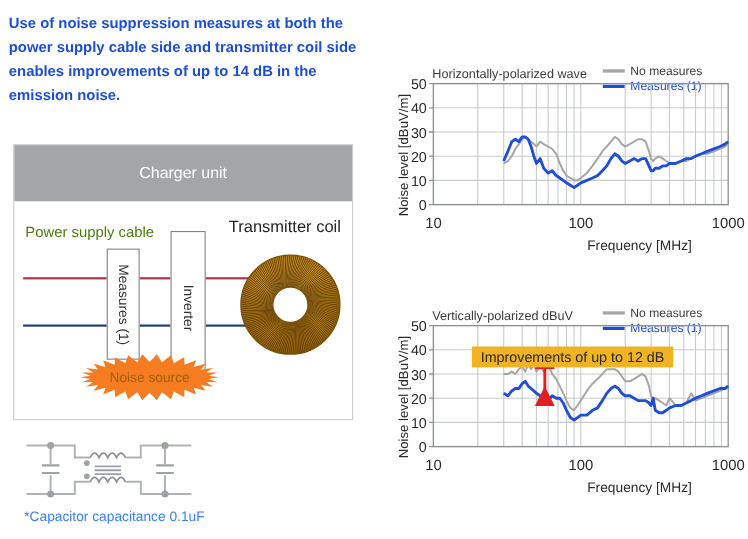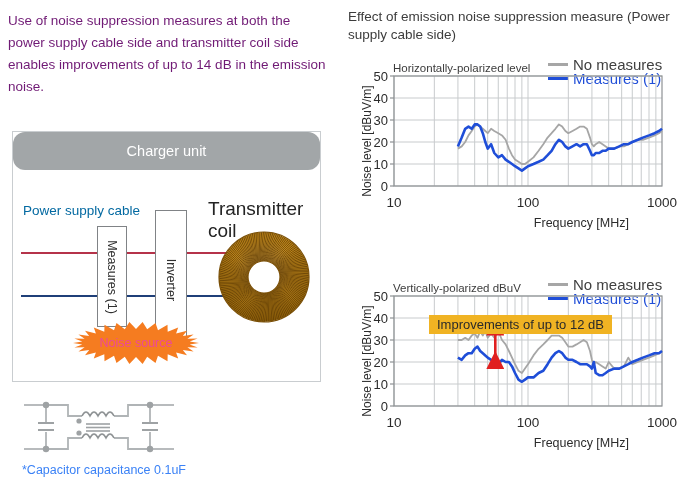--- a/index.html
+++ b/index.html
@@ -7,88 +7,88 @@
     width:680px;height:490px;position:relative;overflow:hidden;
     background:#ffffff;
     font-family:"Liberation Sans","DejaVu Sans",sans-serif;
     color:#3c3c3c;
   }
   
   #left-col{position:absolute;left:0;top:0;width:340px;height:490px;}
 
   #intro-text{
     position:absolute;left:8px;top:10px;width:320px;
-    font-size:13.5px;line-height:22px;color:#701a75;
+    font-size:13.5px;line-height:22px;color:#1d4ed8;font-weight:bold;
   }
 
   
   #charger-panel{
     position:absolute;left:12px;top:131px;width:309px;height:251px;
     border:1px solid #c9cdd0;background:#fff;box-sizing:border-box;
   }
   #charger-header{
-    position:absolute;left:0;top:0;width:100%;height:38px;
+    position:absolute;left:0;top:0;width:100%;height:51px;
     background:#a2a6a8;color:#ffffff;
-    font-size:14.5px;display:flex;align-items:center;justify-content:center;border-radius:12px;
+    font-size:14.5px;display:flex;align-items:center;justify-content:center;
   }
   #charger-body{position:absolute;left:0;top:38px;width:100%;height:213px;}
 
   .wire{position:absolute;height:2px;}
   .wire.red{background:#b5334a;}
   .wire.blue{background:#1f3f78;}
 
   .blkbox{
     position:absolute;border:1px solid #808386;background:#ffffff;
     box-sizing:border-box;
   }
   .vtext{
     position:absolute;left:50%;top:50%;
     transform:translate(-50%,-50%) rotate(90deg);
     white-space:nowrap;font-size:12.5px;color:#303030;
   }
 
   #label-psc{
     position:absolute;left:10px;top:32px;width:120px;
-    font-size:13.5px;line-height:18px;color:#0369a1;
+    font-size:13.5px;line-height:18px;color:#4d7c0f;
   }
   #label-tc{
     position:absolute;left:195px;top:28px;width:118px;
-    font-size:19px;color:#242424;text-align:left;
+    font-size:15px;color:#242424;text-align:left;
   }
 
   #coil{position:absolute;left:205px;top:61px;width:92px;height:92px;}
 
   #noise-burst{
     position:absolute;left:58px;top:151px;width:130px;height:44px;
   }
   #noise-burst-label{
     position:absolute;left:0;top:0;width:130px;height:44px;
     display:flex;align-items:center;justify-content:center;
-    color:#ec4899;font-size:12.5px;z-index:2;
+    color:#a16207;font-size:12.5px;z-index:2;
   }
 
   
   #schematic{position:absolute;left:22px;top:396px;width:155px;height:62px;}
   #cap-note{
     position:absolute;left:22px;top:463px;font-size:12.5px;color:#3b82f6;
   }
 
   
   #right-col{position:absolute;left:345px;top:0;width:335px;height:490px;}
 
   #chart-title{
     position:absolute;left:3px;top:8px;width:330px;
     font-size:13.5px;line-height:18px;color:#3c3c3c;
   }
 
   .chart-block{position:absolute;left:0;width:335px;}
   #chart1{top:58px;height:200px;}
   #chart2{top:278px;height:212px;}
 
-  .legend{position:absolute;right:12px;top:0;width:120px;font-size:15px;}
+  .legend{position:absolute;right:12px;top:0;width:120px;font-size:11px;}
   .legend-row{display:flex;align-items:center;height:13px;margin-bottom:1px;}
   .legend-swatch{width:20px;height:3px;margin-right:5px;flex:0 0 20px;}
   .legend-swatch.gray{background:#a6a6a6;}
   .legend-swatch.blue{background:#1f4ed8;height:3px;}
   .legend-label.gray{color:#404040;}
   .legend-label.blue{color:#1f4ed8;}
 
   .subtitle{position:absolute;left:48px;top:4px;font-size:11.5px;color:#3c3c3c;}
 
   .ylabel{
@@ -372,34 +372,33 @@
         <circle cx="57" cy="25" r="2.6"></circle>
           <circle cx="57" cy="37" r="2.6"></circle>
       </g>
     </svg>
   </div>
   <div id="cap-note">*Capacitor capacitance 0.1uF</div>
 </div>
 
 <div id="right-col">
 
-  <div id="chart-title">Effect of emission noise suppression measure (Power supply cable side)</div>
 
   <div class="chart-block" id="chart1">
     <div class="legend">
       <div class="legend-row">
         <span class="legend-swatch gray"></span>
         <span class="legend-label gray">No measures</span>
       </div>
       <div class="legend-row">
         <span class="legend-swatch blue"></span>
         <span class="legend-label blue">Measures (1)</span>
       </div>
     </div>
-    <div class="subtitle">Horizontally-polarized level</div>
+    <div class="subtitle">Horizontally-polarized wave</div>
     <div class="ylabel" style="top:76px;">Noise level [dBuV/m]</div>
     <svg class="plot-svg" id="plot1" width="335" height="175">
         <line x1="49" y1="128" x2="317" y2="128" stroke="#c8cbcd" stroke-width="1"></line>
         <line x1="49" y1="106" x2="317" y2="106" stroke="#c8cbcd" stroke-width="1"></line>
         <line x1="49" y1="84" x2="317" y2="84" stroke="#c8cbcd" stroke-width="1"></line>
         <line x1="49" y1="62" x2="317" y2="62" stroke="#c8cbcd" stroke-width="1"></line>
         <line x1="49" y1="40" x2="317" y2="40" stroke="#c8cbcd" stroke-width="1"></line>
         <line x1="49" y1="18" x2="317" y2="18" stroke="#c8cbcd" stroke-width="1"></line>
         <line x1="49" y1="18" x2="49" y2="128" stroke="#c8cbcd" stroke-width="1"></line>
         <line x1="89.33801941897349" y1="18" x2="89.33801941897349" y2="128" stroke="#c8cbcd" stroke-width="1"></line>

